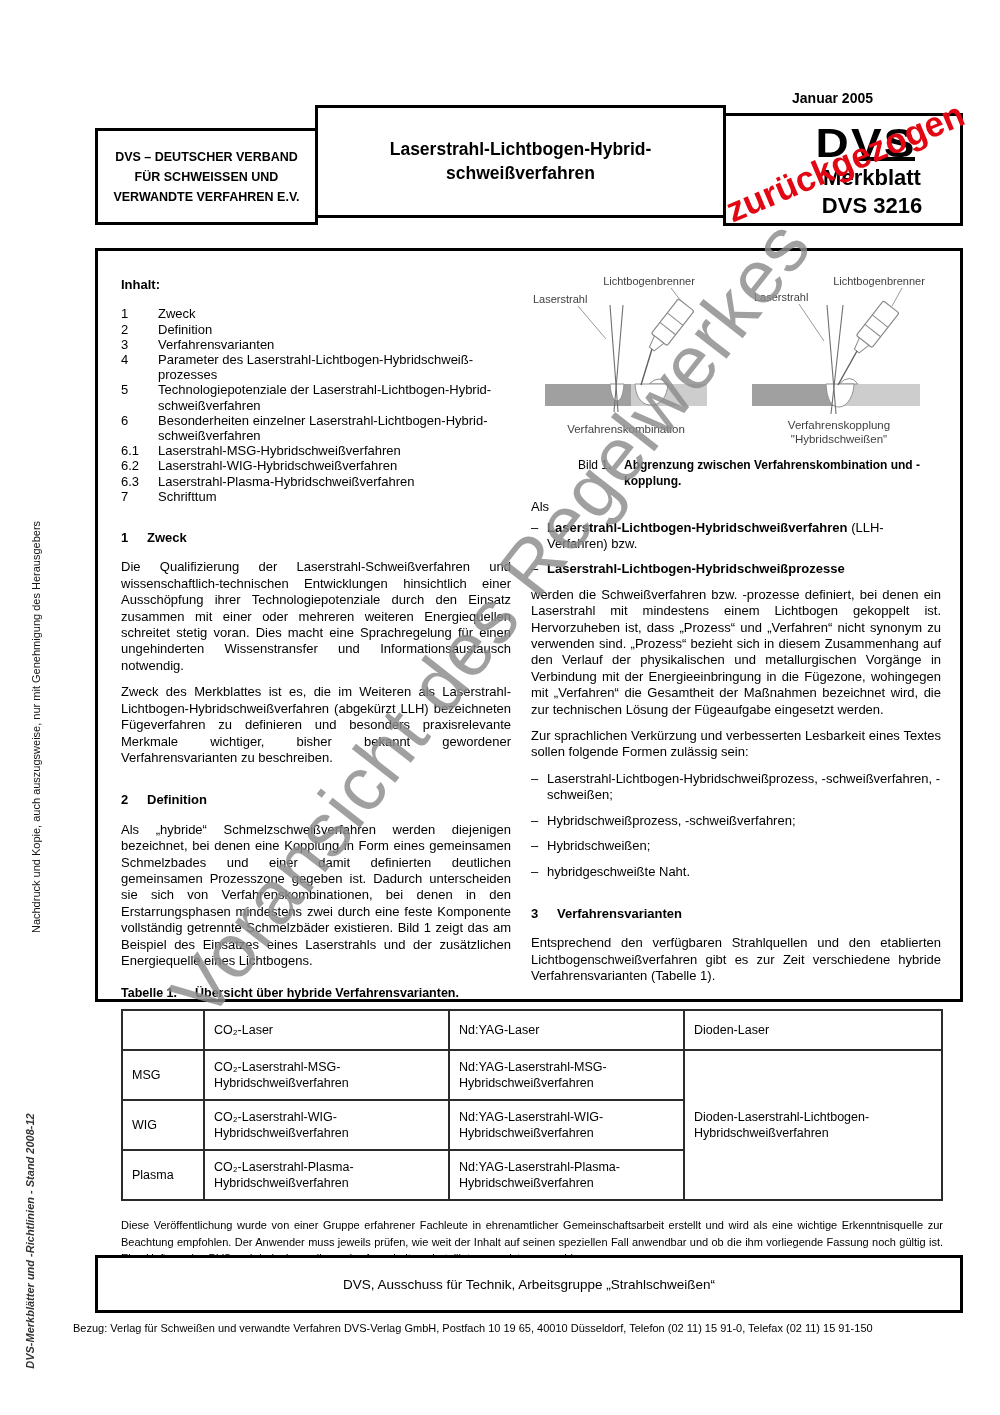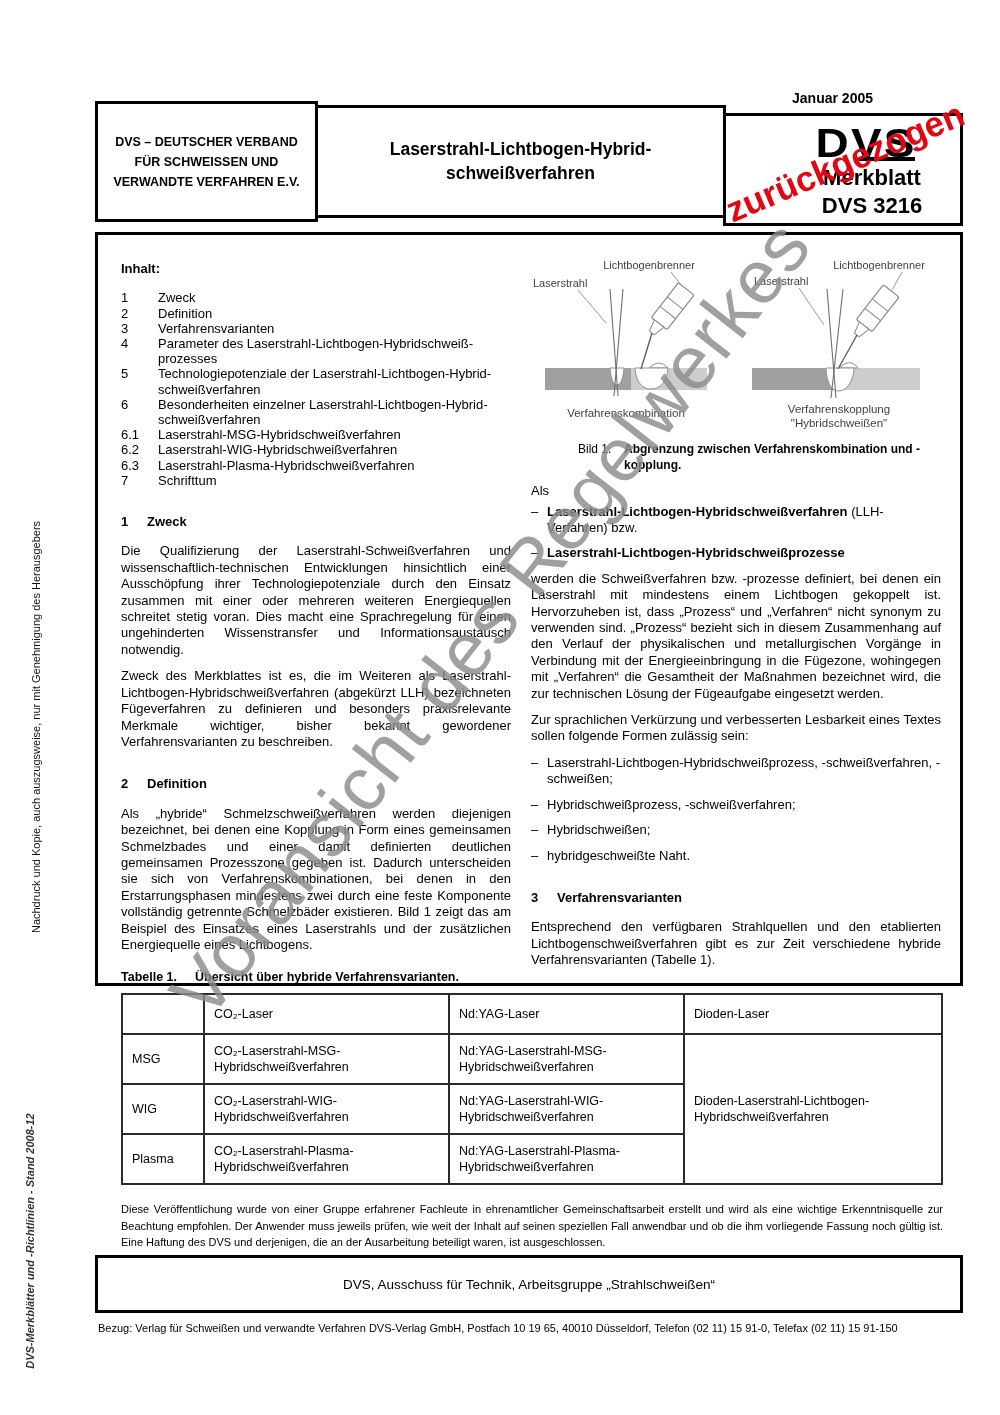--- a/index.html
+++ b/index.html
@@ -4,32 +4,32 @@
 <style>
   html,body{margin:0;padding:0;}
   body{width:1000px;height:1415px;position:relative;background:#fff;color:#000;
        font-family:"Liberation Sans",sans-serif;overflow:hidden;}
   .box{position:absolute;border:3px solid #000;box-sizing:border-box;background:#fff;}
 
   
   #date{position:absolute;top:90px;right:127px;font-weight:bold;font-size:14px;}
 
   
-  #pub-box{left:95px;top:101px;width:223px;height:121px;display:flex;flex-direction:column;
+  #pub-box{left:95px;top:128px;width:223px;height:97px;display:flex;flex-direction:column;
            justify-content:center;text-align:center;font-weight:bold;font-size:12.5px;line-height:1.6;}
   #title-box{left:315px;top:105px;width:411px;height:113px;display:flex;flex-direction:column;
            justify-content:center;text-align:center;font-weight:bold;font-size:17.5px;line-height:1.35;}
   #num-box{left:723px;top:113px;width:240px;height:113px;text-align:center;padding-top:7px;padding-left:46px;}
   .logo-wrap{display:inline-block;position:relative;line-height:1;}
   .logo{font-size:41px;font-weight:bold;letter-spacing:2px;display:inline-block;transform:scaleX(1.12);}
   .logo-underline{position:absolute;right:-4px;bottom:3px;width:56px;height:4px;background:#000;}
   .merkblatt{font-size:22px;font-weight:bold;line-height:1.22;margin-top:1px;margin-left:12px;}
 
   
-  #main-box{left:95px;top:232px;width:868px;height:754px;}
+  #main-box{left:95px;top:248px;width:868px;height:754px;}
   #col-left{position:absolute;left:23px;top:26px;width:390px;font-size:13px;line-height:16.4px;text-align:justify;}
   #col-right{position:absolute;left:433px;top:4px;width:410px;font-size:13px;line-height:16.4px;text-align:justify;}
 
   .toc-heading{font-weight:bold;margin-bottom:13px;text-align:left;}
   .toc-item{display:flex;line-height:15.2px;}
   .toc-num{width:37px;flex:none;}
   .toc-label{flex:1;text-align:left;}
 
   .sec-h{font-weight:bold;display:flex;margin:26px 0 13px;text-align:left;}
   .sec-h .n{width:26px;flex:none;}
@@ -53,21 +53,21 @@
   .tab-caption .lbl{width:74px;flex:none;}
   table{border-collapse:collapse;width:820px;table-layout:fixed;font-size:12.5px;line-height:1.3;}
   td,th{border:2px solid #2b2b2b;padding:4px 9px;text-align:left;vertical-align:middle;font-weight:normal;background:#fff;}
   tr.hdr td{height:30px;vertical-align:middle;border-radius:12px;}
   tr.data td{height:40px;}
 
   #disclaimer{position:absolute;left:23px;top:966px;width:822px;font-size:11px;line-height:1.5;text-align:justify;}
 
   #committee-box{left:95px;top:1255px;width:868px;height:58px;display:flex;align-items:center;
                  justify-content:center;font-size:13.5px;}
-  #bezug{position:absolute;left:98px;top:1322px;width:900px;font-size:11px;}
+  #bezug{position:absolute;left:73px;top:1322px;width:900px;font-size:11px;}
 
   
   #side-top{position:absolute;left:-214px;top:721px;width:500px;transform:rotate(-90deg);
             font-size:11px;text-align:center;color:#111;}
   #side-bottom{position:absolute;left:-140px;top:1235px;width:340px;transform:rotate(-90deg);
             font-size:11px;font-style:italic;font-weight:bold;color:#333;text-align:center;}
 
   
   #watermark{position:absolute;left:-15px;top:575px;width:1010px;transform:rotate(-52deg);
              font-size:76px;color:#8c8c8c;opacity:.82;letter-spacing:1px;white-space:nowrap;

